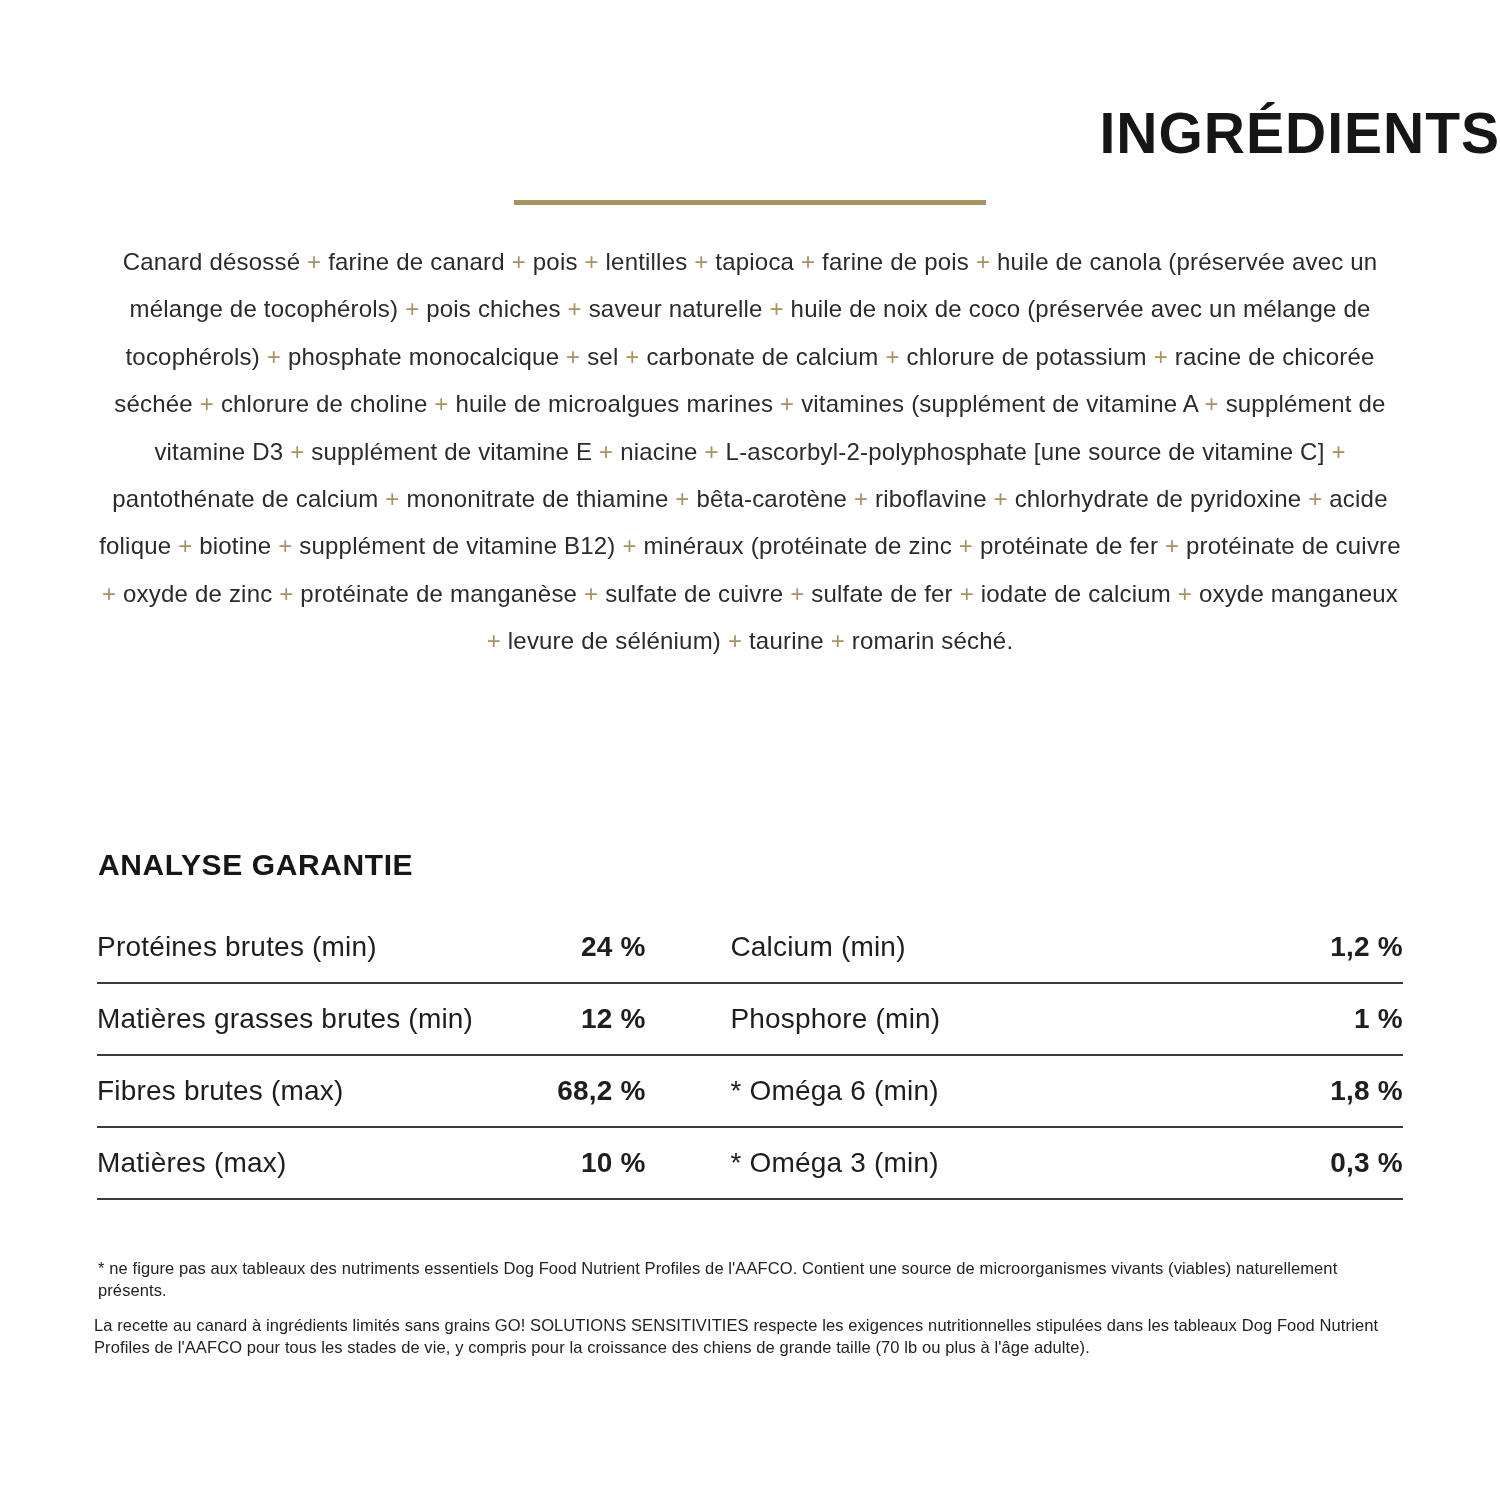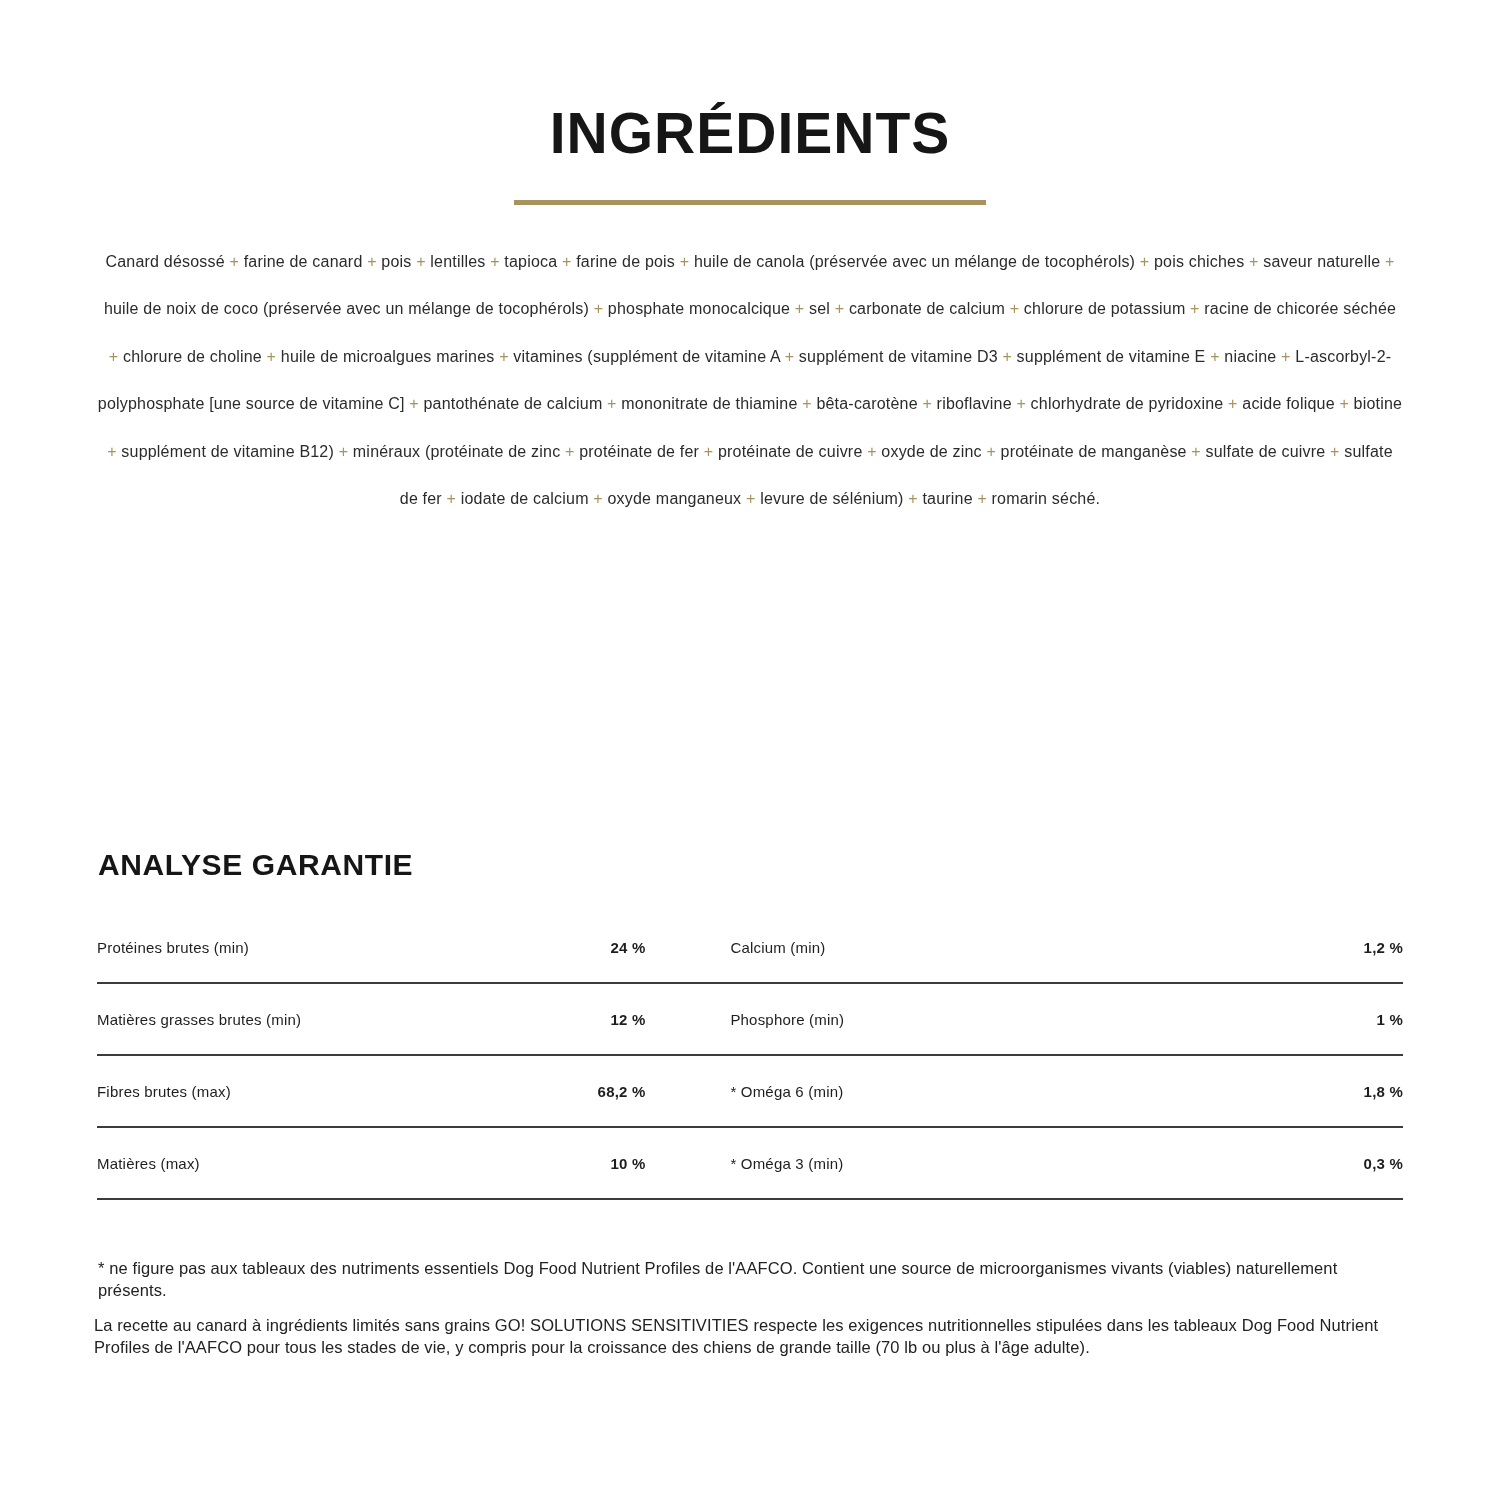--- a/index.html
+++ b/index.html
@@ -13,50 +13,50 @@
   body{
     width:1500px;height:1500px;
     background:#ffffff;
     position:relative;
     font-family:"Liberation Sans","DejaVu Sans",sans-serif;
     color:var(--text);
     overflow:hidden;
   }
   .title{
     position:absolute;top:100px;left:0;width:100%;
-    margin:0;text-align:center;
+    margin:0;text-align:right;
     font-size:57px;font-weight:bold;letter-spacing:1px;
     color:var(--heading);
   }
   .rule{
     position:absolute;top:200px;left:50%;transform:translateX(-50%);
     width:472px;height:5px;background:var(--accent-gold);
   }
   .ingredients{
     position:absolute;top:238px;left:97px;width:1306px;
     margin:0;text-align:center;
-    font-size:16px;line-height:47.4px;letter-spacing:0.2px;
+    font-size:24px;line-height:47.4px;letter-spacing:0.2px;
     color:var(--text);
   }
   .ingredients .plus{color:var(--accent-gold);}
   .analysis-title{
     position:absolute;top:848px;left:98px;margin:0;
     font-size:30px;font-weight:bold;letter-spacing:0.6px;
     color:var(--heading);
   }
   .table{
     position:absolute;top:912px;left:97px;width:1306px;
   }
   .trow{
     height:72px;
     border-bottom:2px solid var(--table-line);
     display:grid;
     grid-template-columns:34% 8% 6.5% 27% 24.5%;
     align-items:center;
-    font-size:15px;
+    font-size:28px;
     color:#1e1e1e;
     letter-spacing:0.2px;
   }
   .trow .label{text-align:left;}
   .trow .value{text-align:right;font-weight:bold;}
   .footnote{
     position:absolute;margin:0;
     font-size:16.5px;line-height:22px;letter-spacing:0.1px;
     color:#222222;
   }

